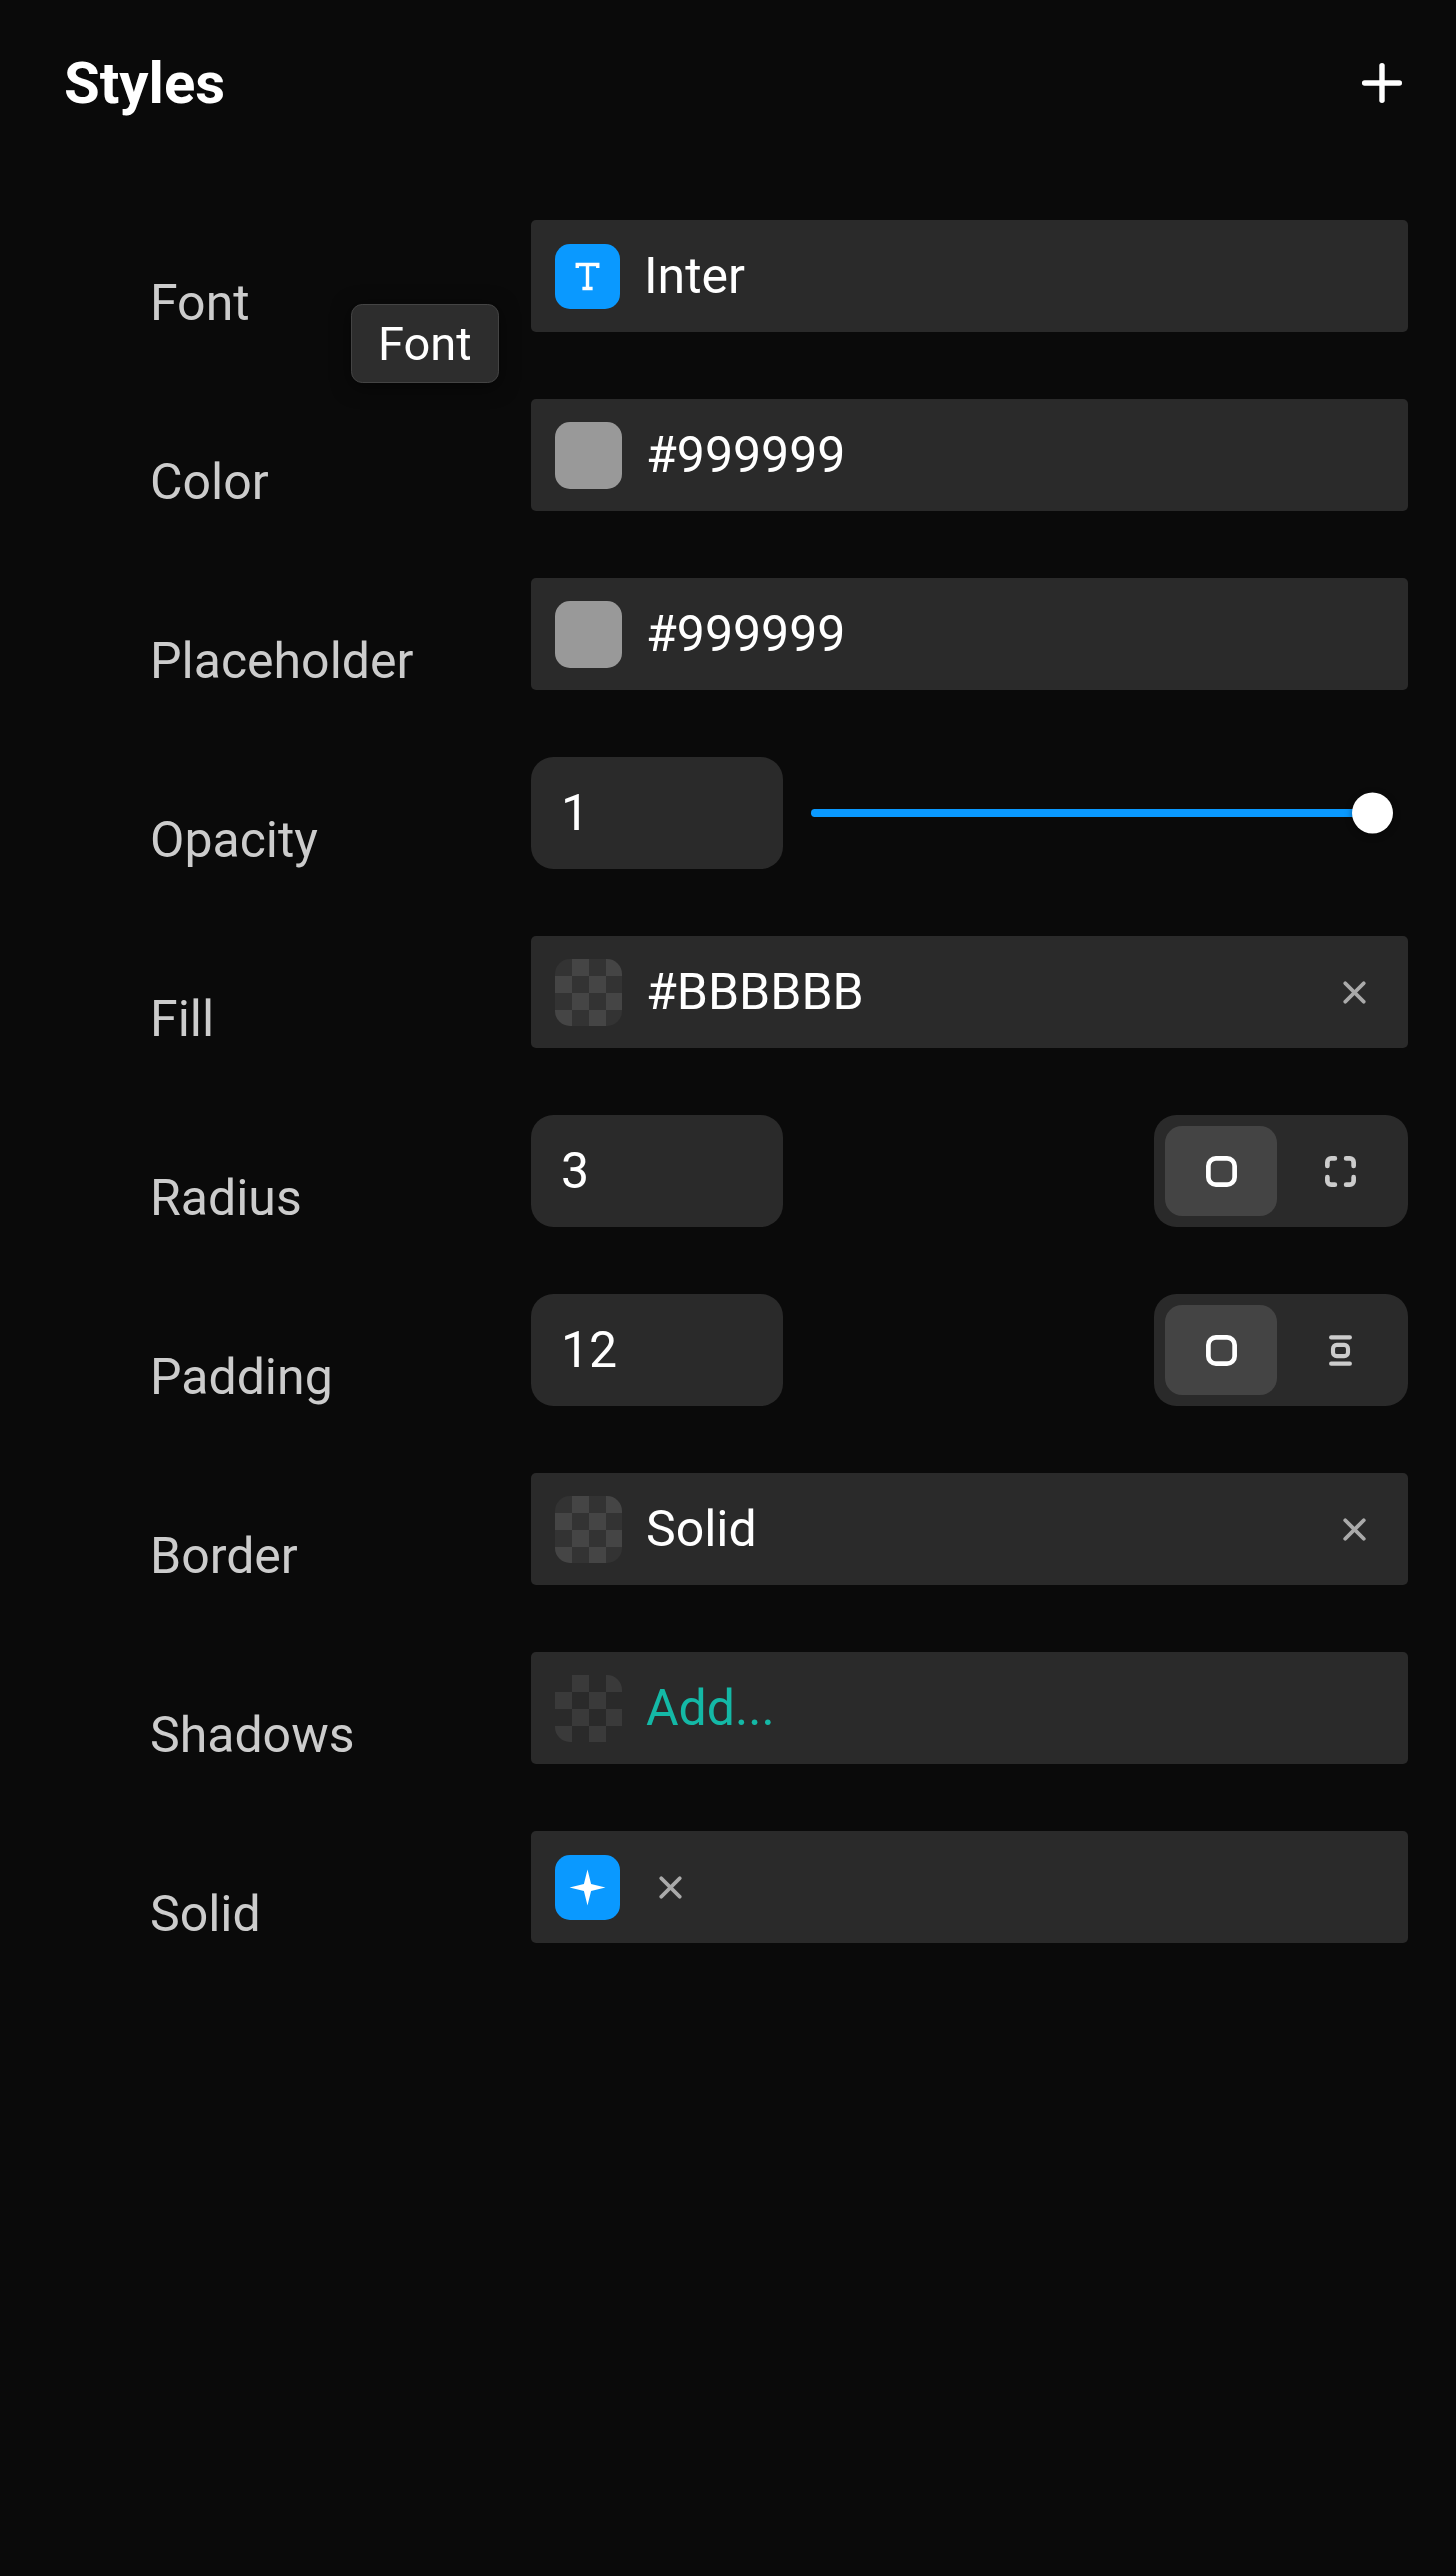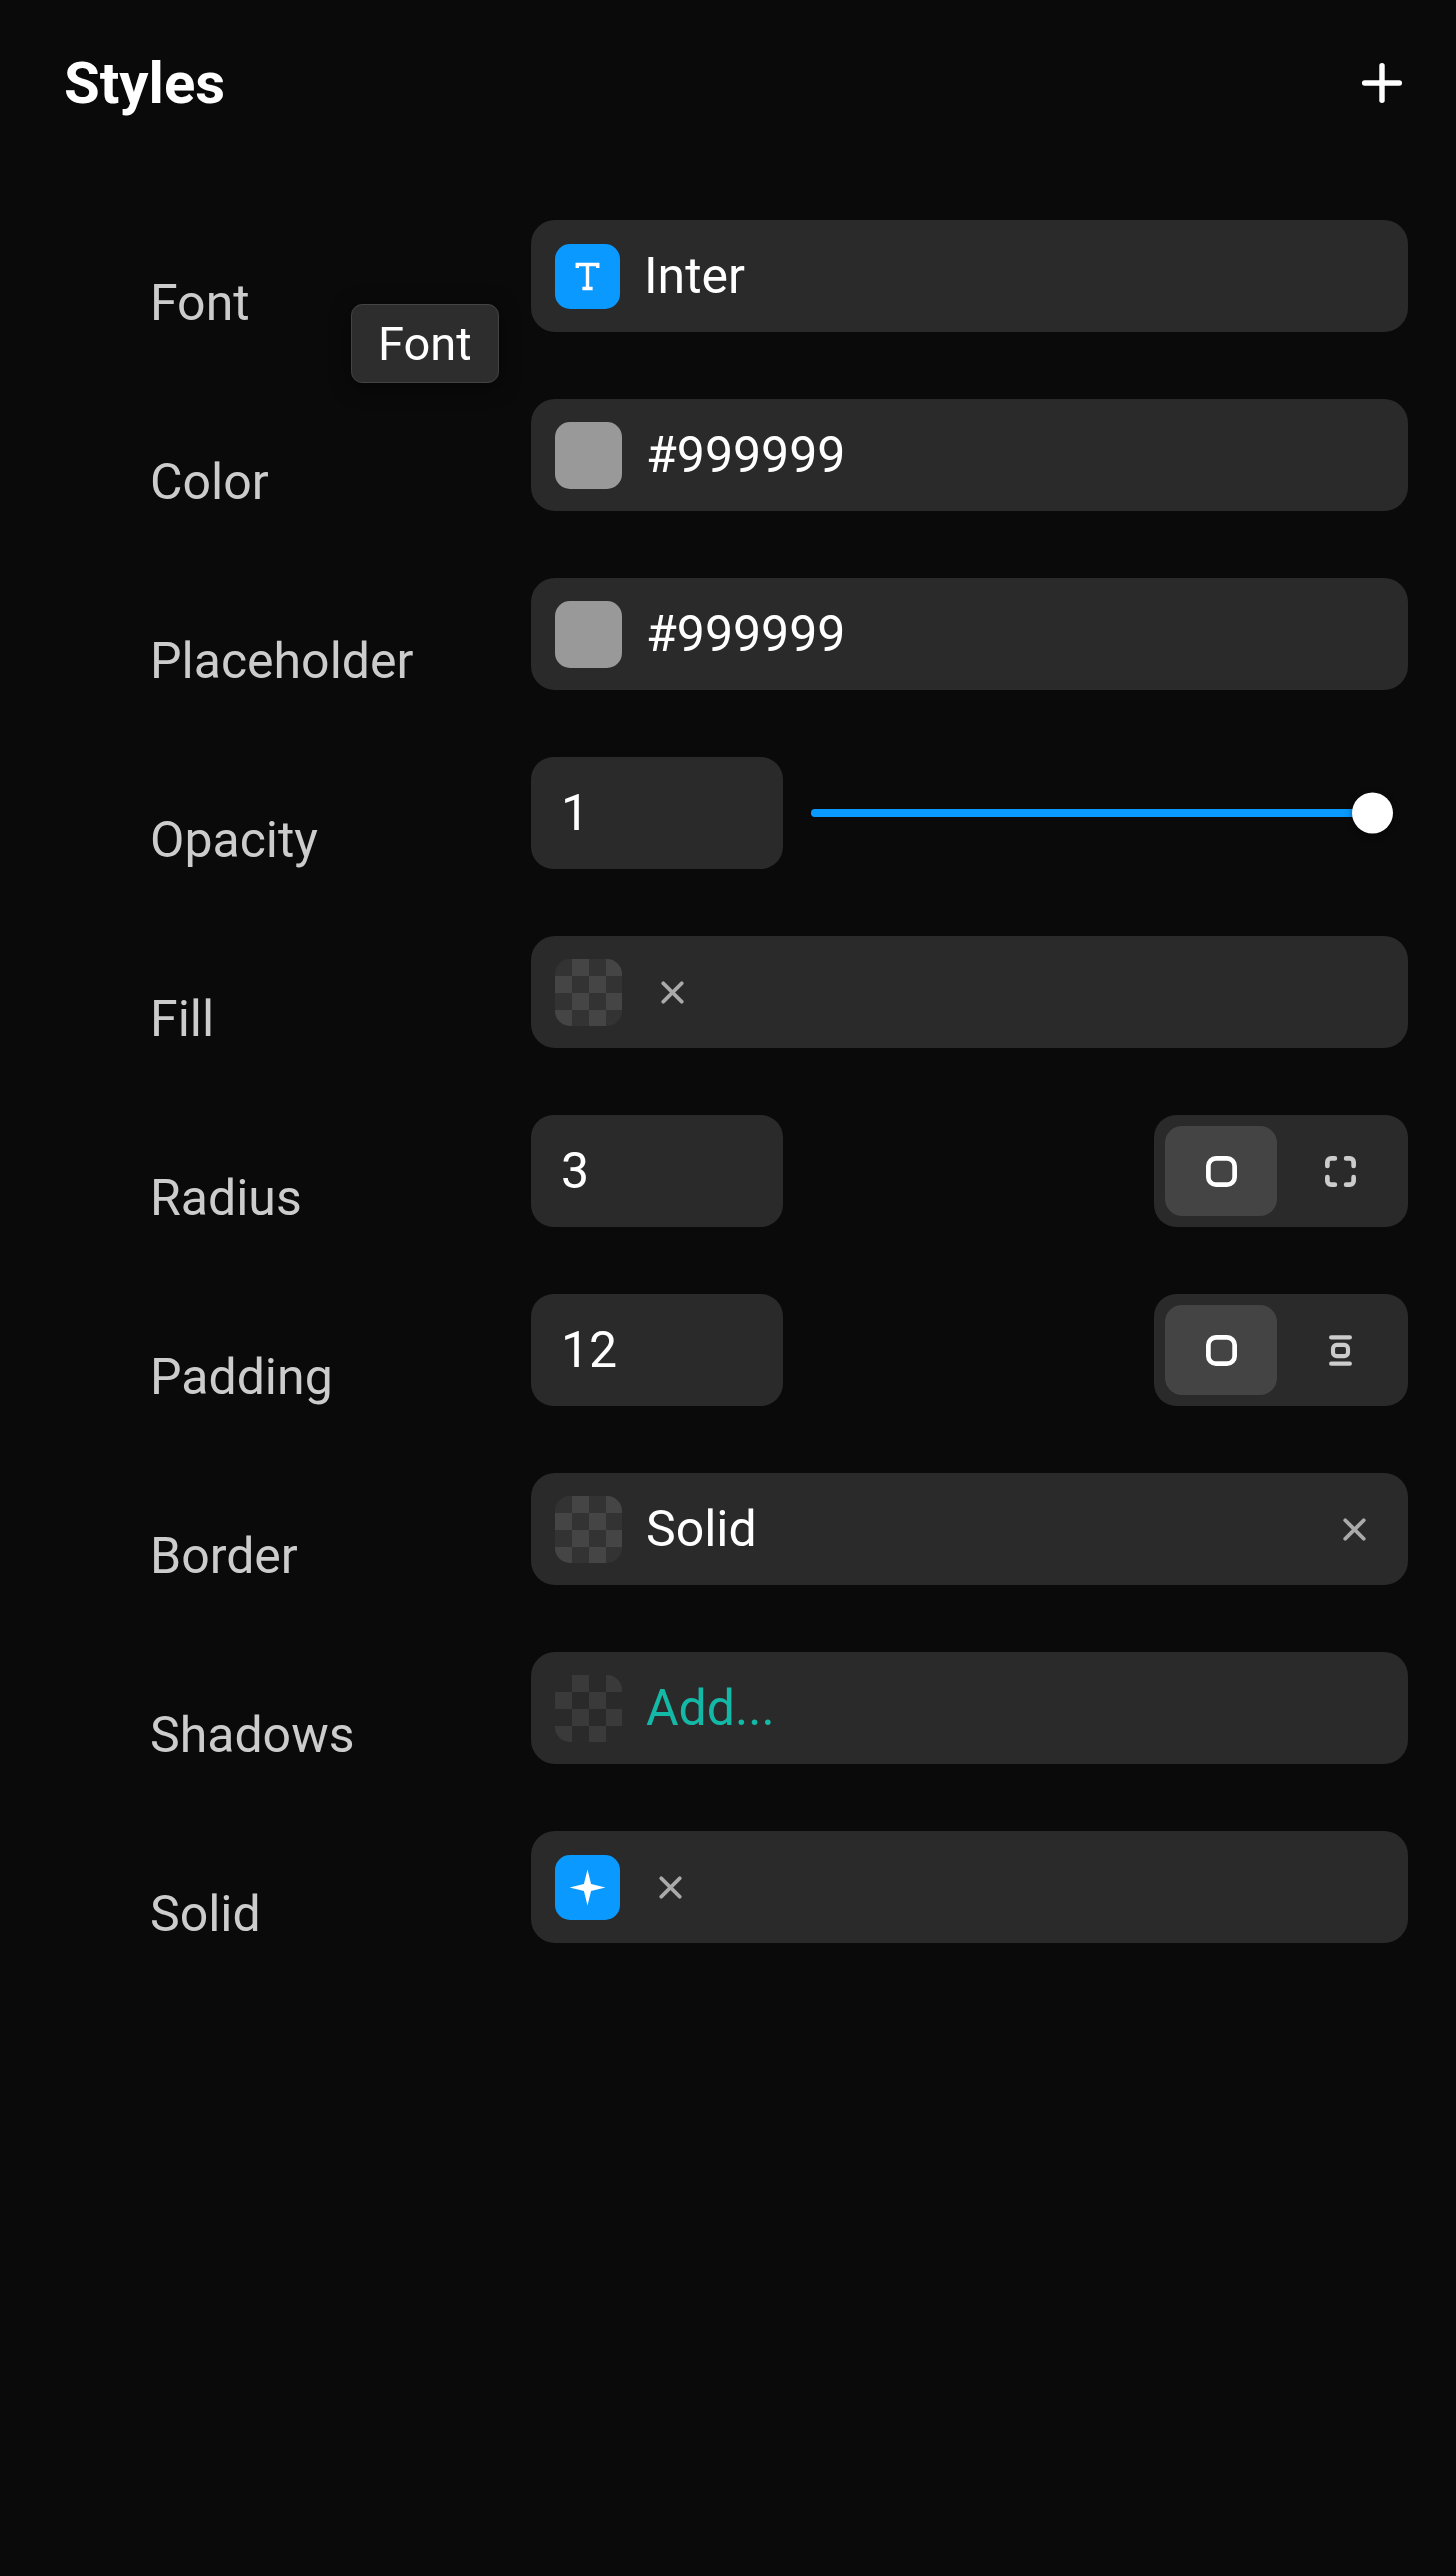--- a/index.html
+++ b/index.html
@@ -53,21 +53,21 @@
     padding-left: 86px;
   }
   .control-col {
     flex: 1;
     display: flex;
     gap: 18.7px;
     align-items: center;
   }
   .pill {
     background: #2a2a2a;
-    border-radius: 24px;
+    border-radius: 5px;
     height: 112px;
     display: flex;
     align-items: center;
     padding: 0 24px;
     gap: 24px;
     flex: 1;
     position: relative;
     cursor: pointer;
   }
   .pill-text {
@@ -264,20 +264,21 @@
         </div>
       </div>
     </div>
   </div>
 
   <div class="row">
     <div class="label-col">Fill</div>
     <div class="control-col">
       <div class="pill">
         <div class="swatch checker"></div>
+        <div class="pill-text">#BBBBBB</div>
         <div class="close-btn">
           <svg width="37" height="37" viewBox="0 0 24 24" fill="none" stroke="currentColor" stroke-width="2.5" stroke-linecap="round">
             <line x1="6" y1="6" x2="18" y2="18"></line>
             <line x1="18" y1="6" x2="6" y2="18"></line>
           </svg>
         </div>
       </div>
     </div>
   </div>
 

